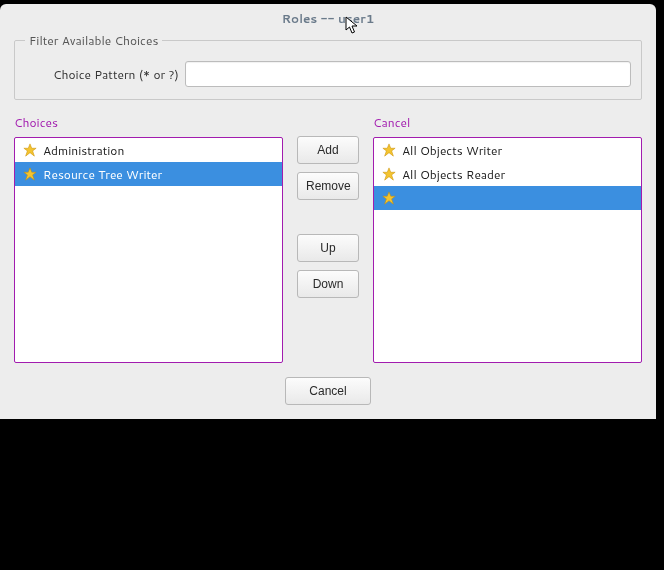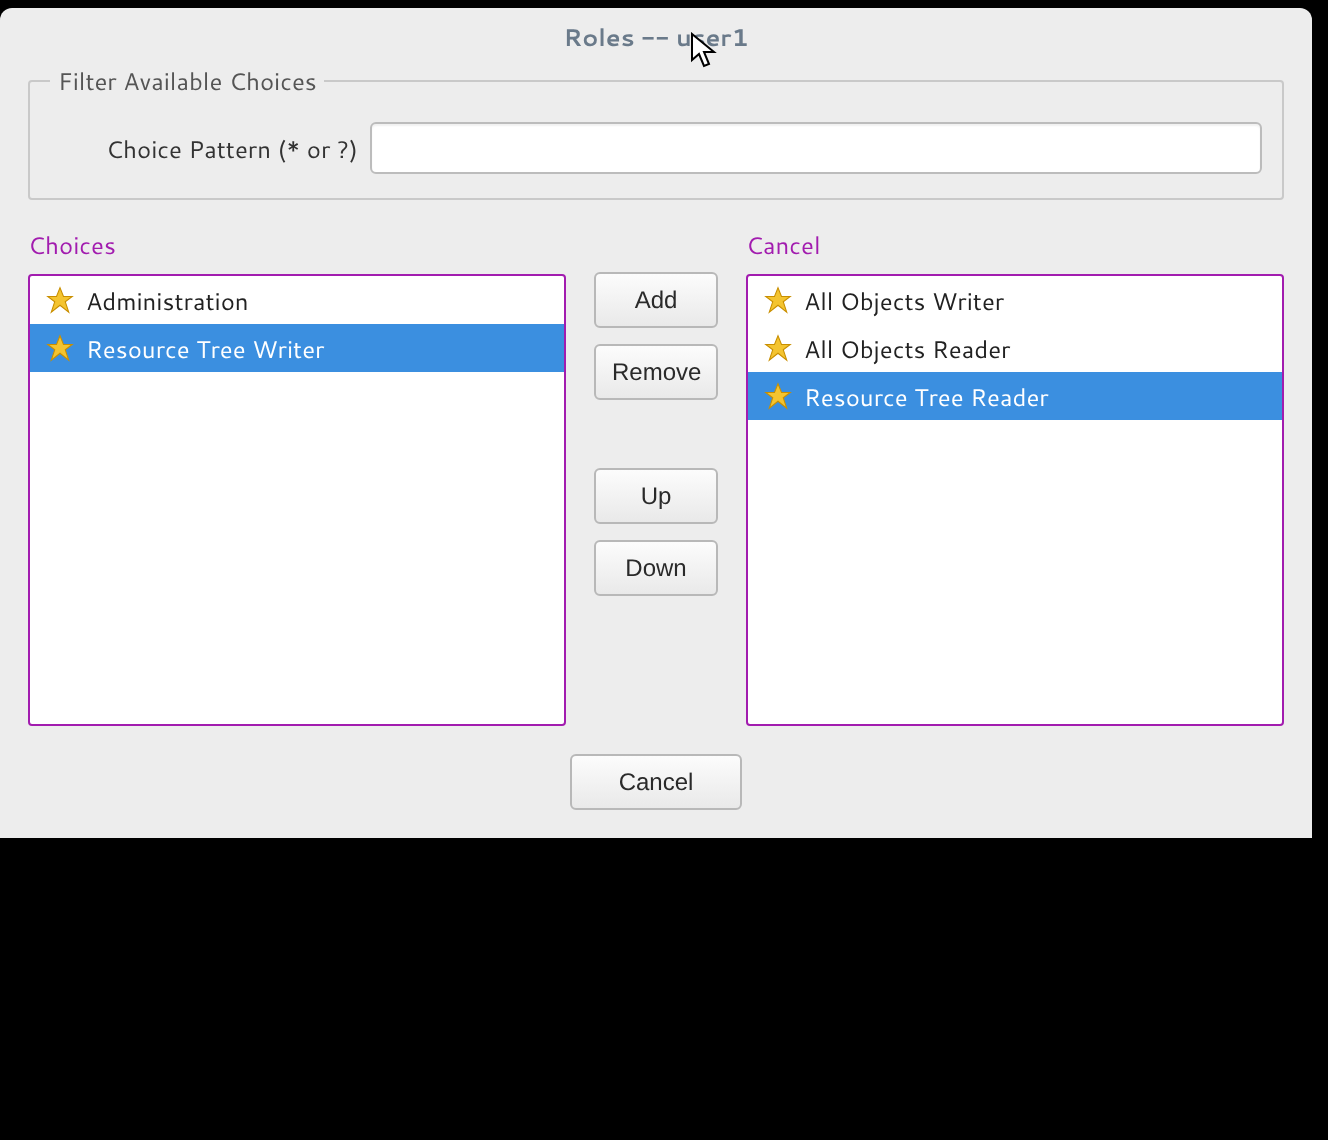--- a/index.html
+++ b/index.html
@@ -211,21 +211,20 @@
             <div class="list-item">
               <svg class="role-icon" viewBox="0 0 16 16">
                 <polygon points="8,1 10,6 15,6 11,9 13,15 8,11 3,15 5,9 1,6 6,6" fill="#f4c430" stroke="#c98f00" stroke-width="0.6"></polygon>
               </svg>
               <span>All Objects Reader</span>
             </div>
             <div class="list-item selected">
               <svg class="role-icon" viewBox="0 0 16 16">
                 <polygon points="8,1 10,6 15,6 11,9 13,15 8,11 3,15 5,9 1,6 6,6" fill="#f4c430" stroke="#c98f00" stroke-width="0.6"></polygon>
               </svg>
-              <span>Resource Tree Reader</span>
             </div>
           </div>
       </div>
 
     </div>
 
     <div class="footer">
       <button class="btn">Cancel</button>
     </div>
 

